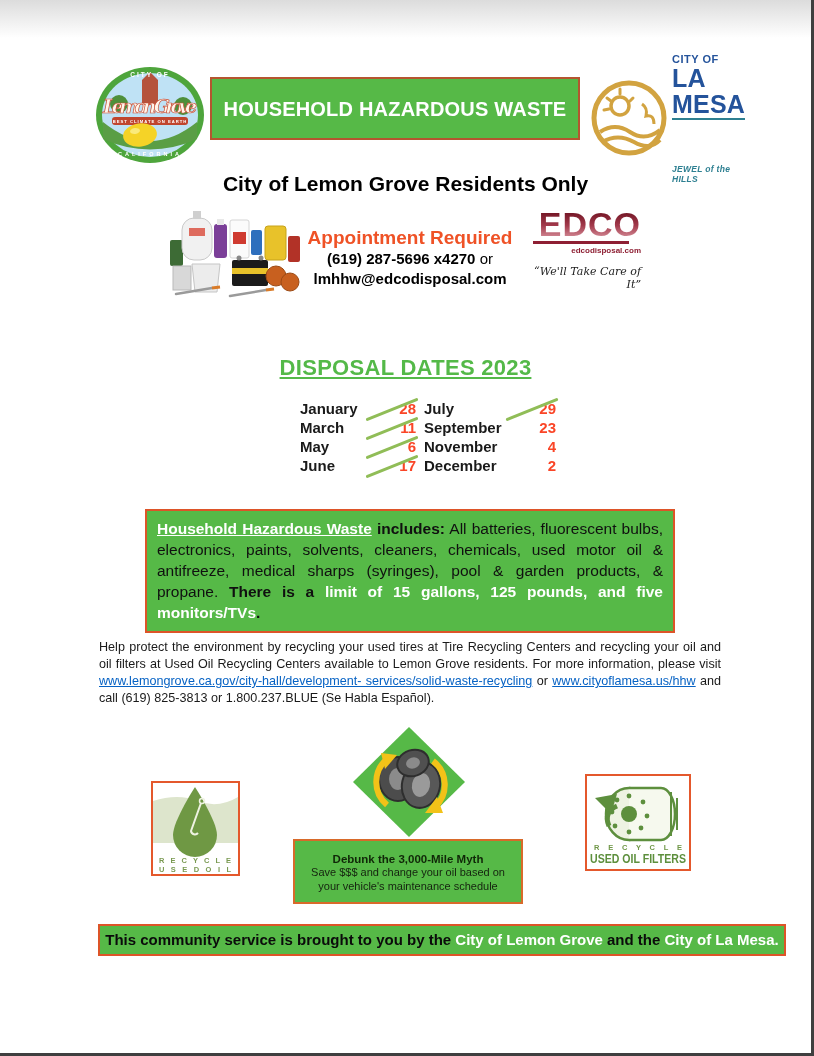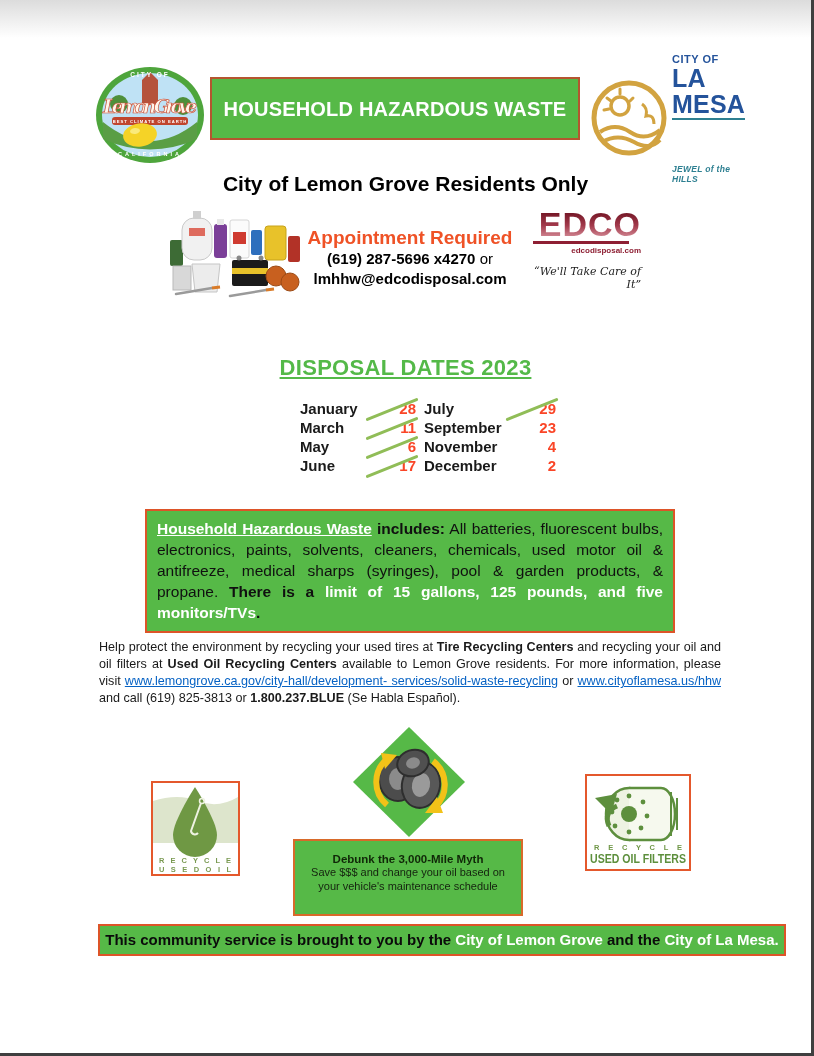--- a/index.html
+++ b/index.html
@@ -68,31 +68,31 @@
   .hhw-box { position:absolute; left:145px; top:509px; width:530px;
     background:#56b947; border:2px solid #dd5428; padding:7px 10px 8px 10px;
     font-size:15.5px; line-height:21px; text-align:justify; color:#101010; }
   .hhw-title { color:#fff; font-weight:bold; text-decoration:underline; }
   .hhw-bold { font-weight:bold; }
   .hhw-white { color:#fff; font-weight:bold; }
 
   
   .info { position:absolute; left:99px; top:639px; width:622px; font-size:12.6px;
     line-height:17px; text-align:justify; color:#1a1a1a; }
-  .info b { font-weight:bold; }
+  .info b { font-weight:normal; }
   .info a { color:#0662c4; text-decoration:underline; cursor:pointer; }
 
   
   .tire { position:absolute; left:351px; top:725px; width:116px; height:114px; }
   .oil-logo { position:absolute; left:151px; top:781px; width:89px; height:95px;
     background:#fff; border:2px solid #e4582c; }
   .filters-logo { position:absolute; left:585px; top:774px; width:106px; height:97px;
     background:#fff; border:2px solid #e4582c; }
 
-  .myth-box { position:absolute; left:293px; top:839px; width:230px; height:77px;
+  .myth-box { position:absolute; left:293px; top:839px; width:230px; height:65px;
     background:#56b947; border:2px solid #d86a2a; text-align:center; color:#15230f; padding-top:11px; }
   .myth-line1 { font-weight:bold; font-size:11.5px; line-height:14px; color:#102708; }
   .myth-line2 { font-size:11px; line-height:13.5px; }
 
   
   .footer-banner { position:absolute; left:98px; top:924px; width:688px;
     background:#56b947; border:2px solid #dd5428; text-align:center;
     font-weight:bold; font-size:15px; color:#0b0b0b; padding:5px 0 6px 0; }
   .footer-banner .hl { color:#fff; }
 </style>

